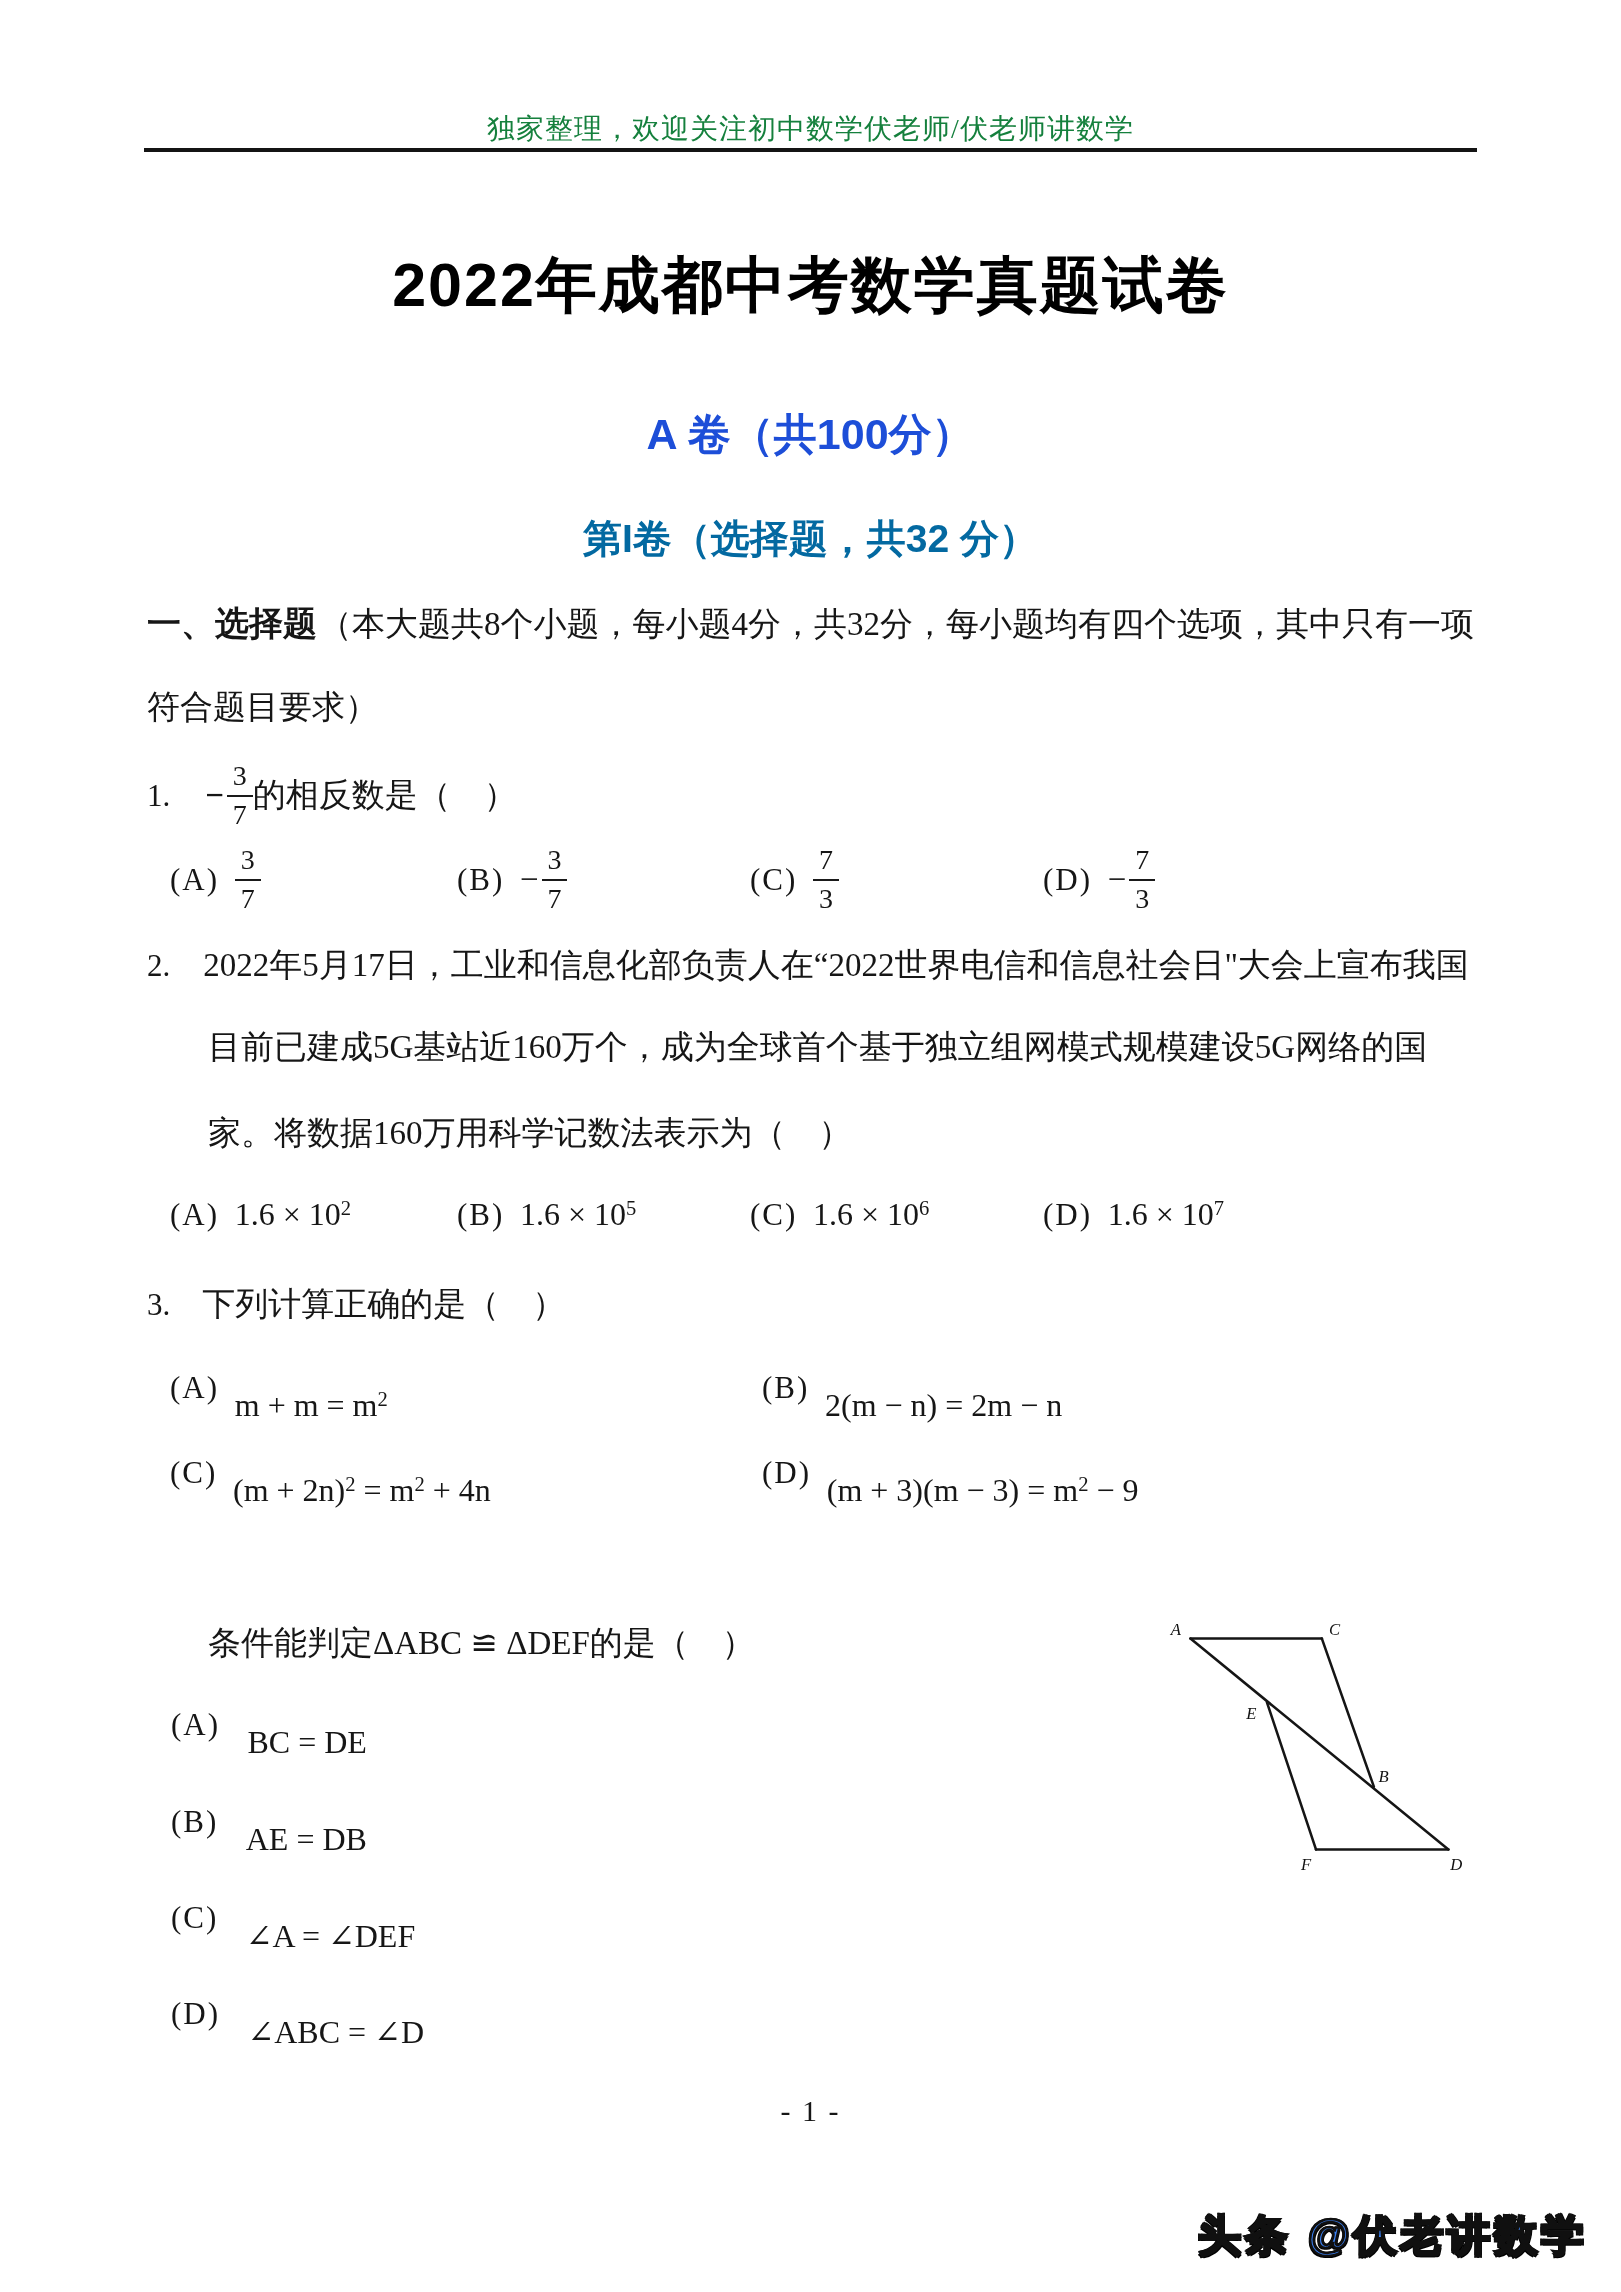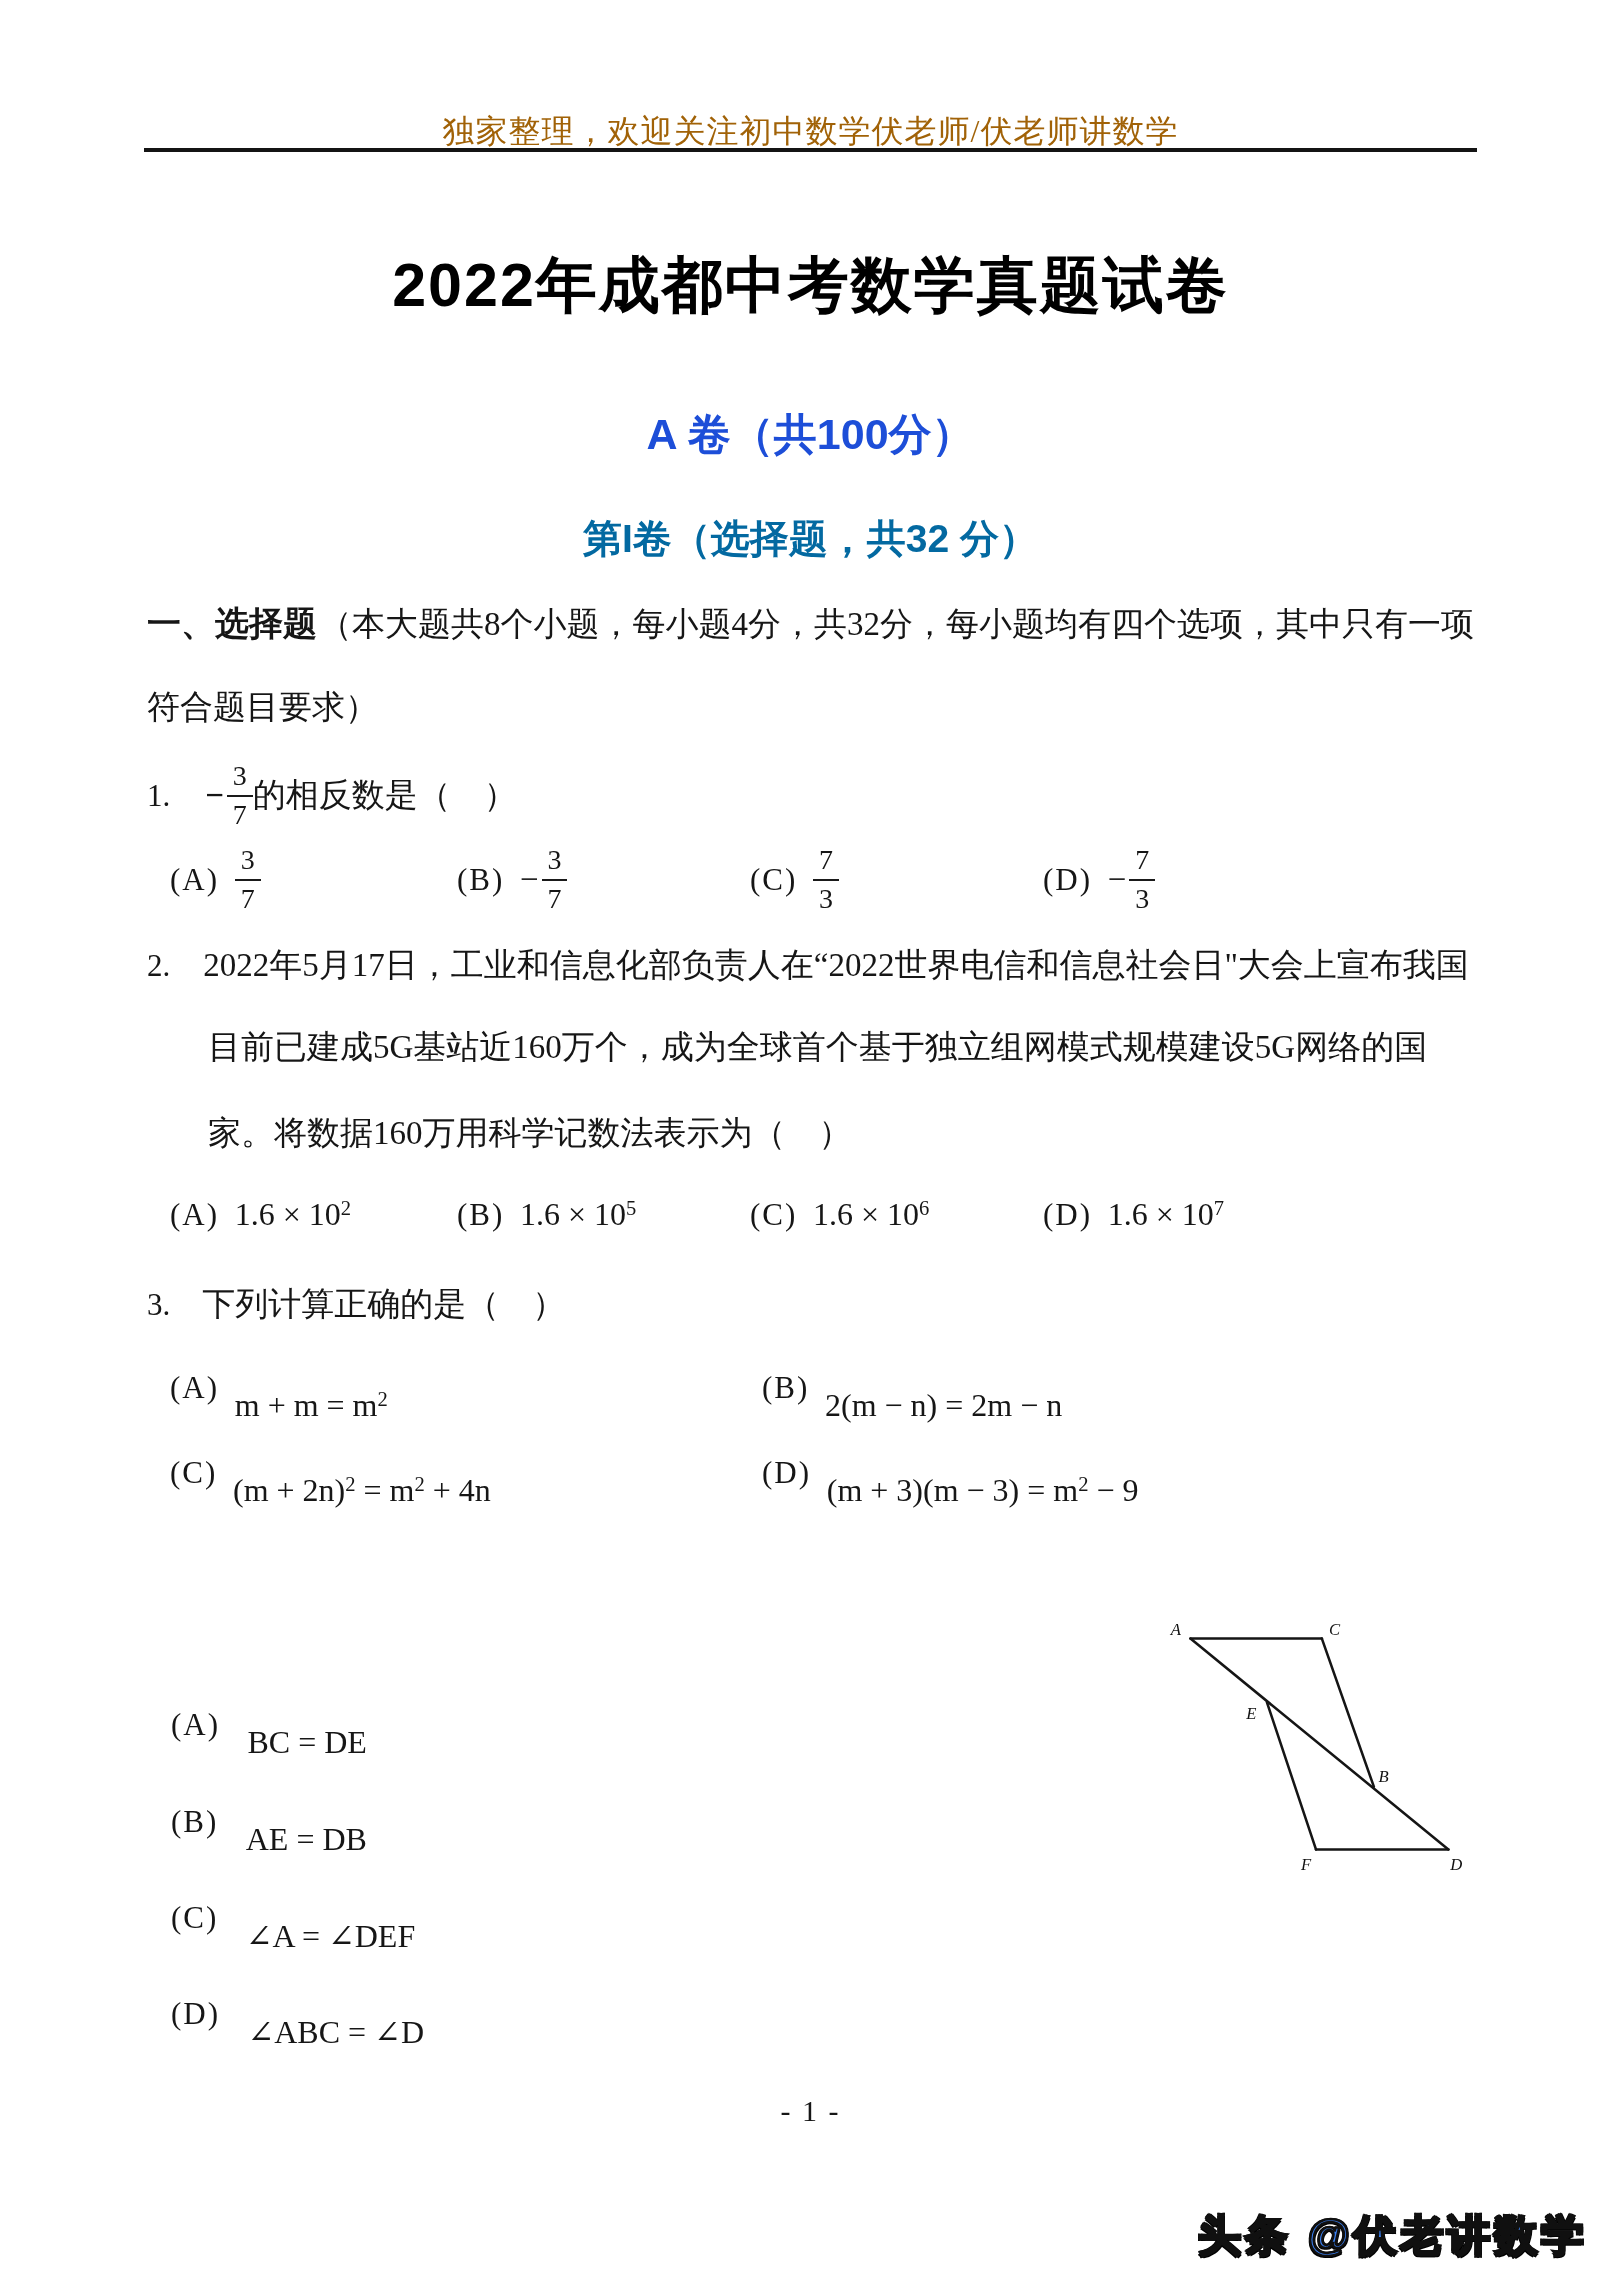--- a/index.html
+++ b/index.html
@@ -1,20 +1,20 @@
 <!DOCTYPE html>
 <html><head>
 <meta charset="utf-8">
 <style>
   html,body{margin:0;padding:0;background:#ffffff;}
   .page{position:relative;width:1621px;height:2293px;background:#ffffff;
         font-family:"Liberation Serif","DejaVu Serif",serif;color:#161616;overflow:hidden;}
   .hei{font-family:"Liberation Sans","DejaVu Sans",sans-serif;font-weight:bold;}
   .center-row{position:absolute;left:0;width:1621px;text-align:center;white-space:nowrap;}
-  .header-note{top:110px;font-size:32px;letter-spacing:1px;color:#a16207;}
+  .header-note{top:110px;font-size:28px;letter-spacing:1px;color:#15803d;}
   .divider{position:absolute;left:144px;top:148px;width:1333px;height:3.9px;background:#141414;}
   .title{top:245px;font-size:61px;letter-spacing:2px;color:#000;}
   .sub-a{top:406px;font-size:43px;color:#1d4ed8;}
   .sub-i{top:512px;font-size:39px;color:#0369a1;}
   .sec1{position:absolute;left:147px;top:601px;font-size:33px;white-space:nowrap;}
   .sec1 .hei{font-size:34px;margin-right:2px;}
   .sec2{position:absolute;left:147px;top:685px;font-size:33px;white-space:nowrap;}
   .stem{position:absolute;display:flex;align-items:center;white-space:nowrap;font-size:33px;}
   .qnum{font-size:31px;}
   .q1-stem{left:147px;top:760px;height:71px;}
@@ -158,20 +158,23 @@
   </div>
   <div class="opt q3-r2 cA">
     <span class="lbl">(C)</span>
     <span class="math"><span>(m + 2n)</span><sup>2</sup><span> = m</span><sup>2</sup><span> + 4n</span></span>
   </div>
   <div class="opt q3-r2 cB">
     <span class="lbl">(D)</span>
     <span class="math"><span>(m + 3)(m − 3) = m</span><sup>2</sup><span> − 9</span><span></span></span>
   </div>
 
+  <div class="q4-l2">
+    <span>条件能判定</span><span class="math">ΔABC ≌ ΔDEF</span><span>的是（　）</span>
+  </div>
 
   <div class="opt q4-opt q4-a">
     <span class="lbl">(A)</span>
     <span class="math">BC = DE</span>
   </div>
   <div class="opt q4-opt q4-b">
     <span class="lbl">(B)</span>
     <span class="math">AE = DB</span>
   </div>
   <div class="opt q4-opt q4-c">

